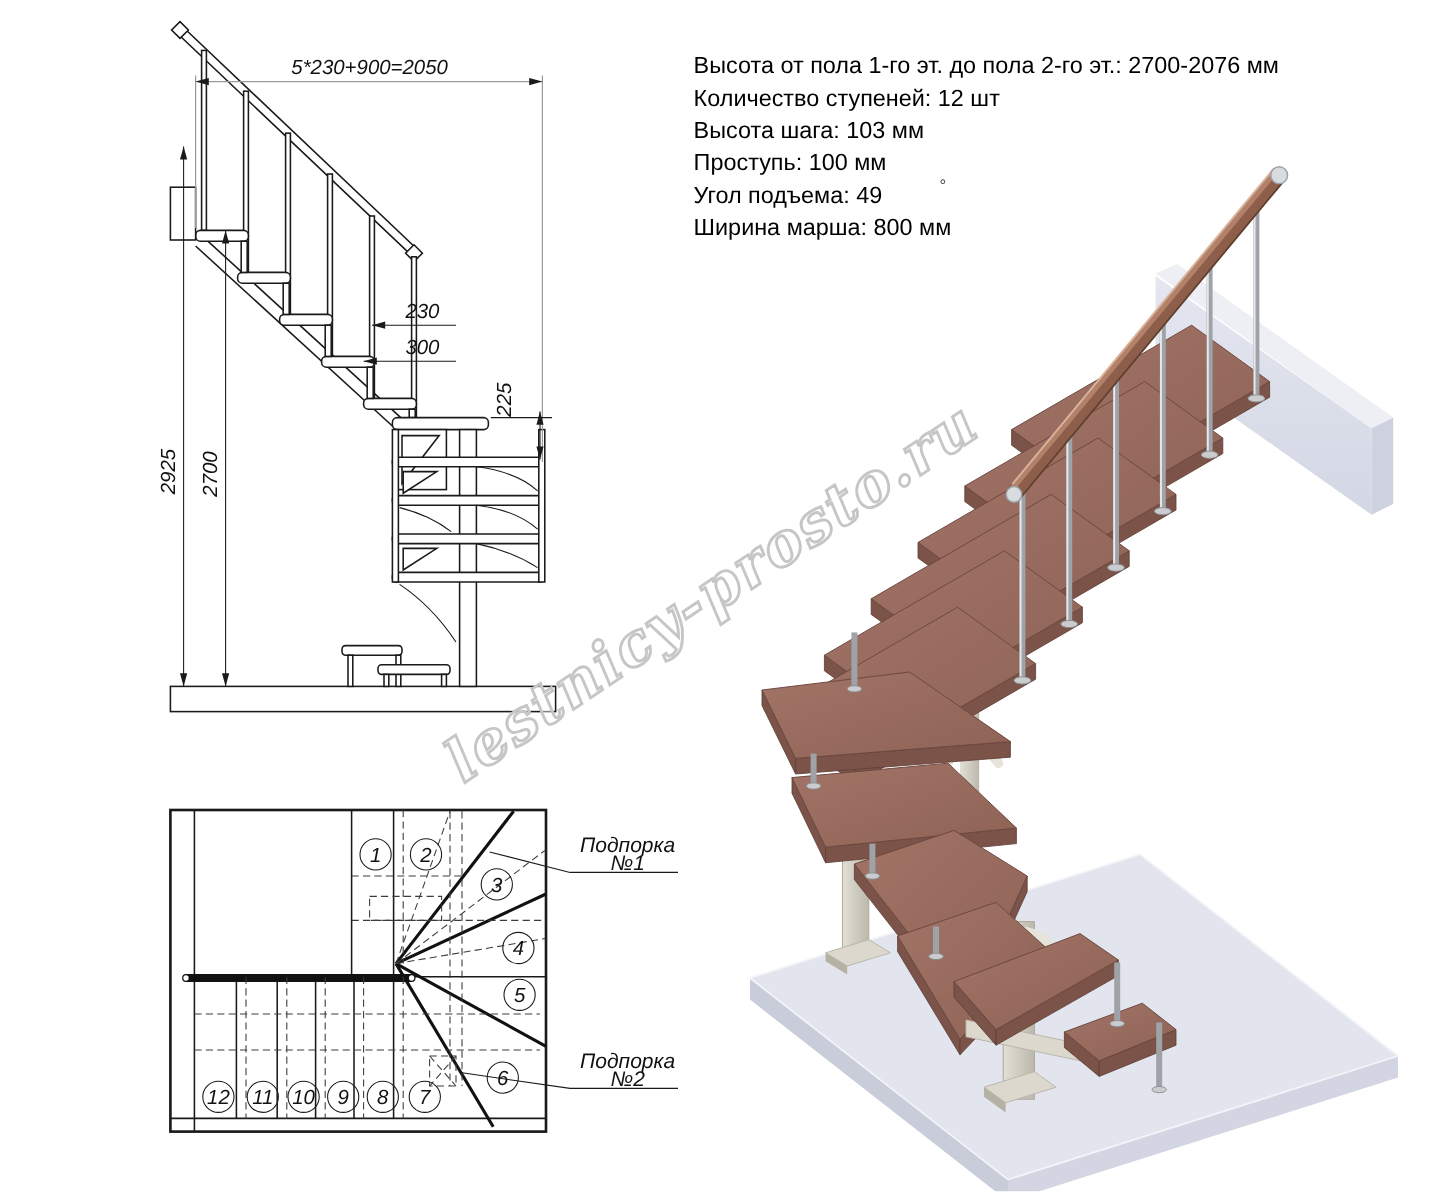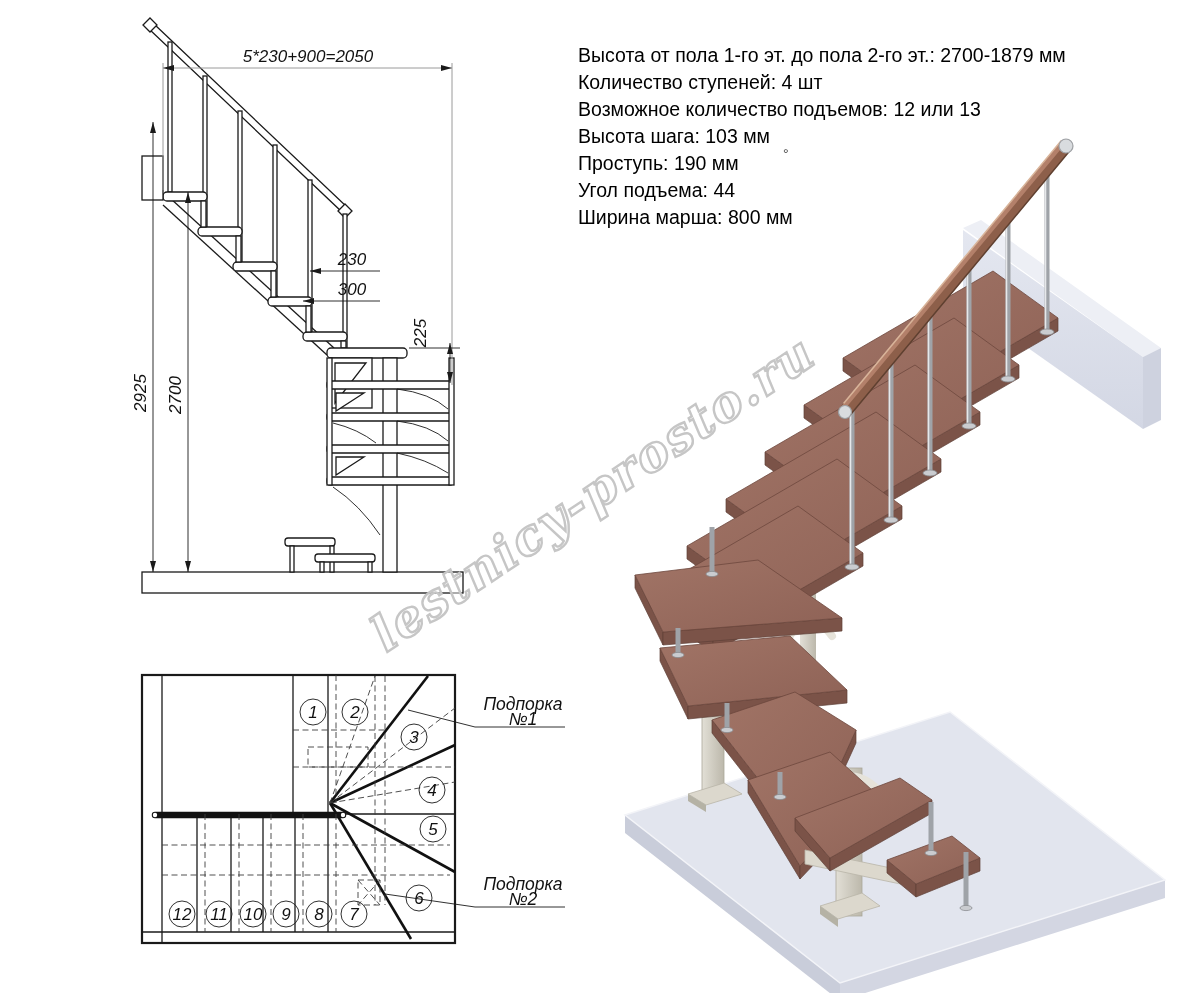--- a/index.html
+++ b/index.html
@@ -237,26 +237,25 @@
     </g>
     <g>
       <line class="lnthin" x1="250" y1="224" x2="340" y2="237"></line>
       <line class="lnthin" x1="340" y1="237" x2="430" y2="237"></line>
       <text class="lbl" x="388" y="220" text-anchor="middle">Подпорка</text>
       <text class="lbl" x="388" y="235" text-anchor="middle">№2</text>
     </g>
   </svg>
 
   <div class="specs">
-    <div>Высота от пола 1-го эт. до пола 2-го эт.: 2700-1879 мм</div>
-    <div>Количество ступеней: 4 шт</div>
-    <div>Возможное количество подъемов: 12 или 13</div>
+    <div>Высота от пола 1-го эт. до пола 2-го эт.: 2700-2076 мм</div>
+    <div>Количество ступеней: 12 шт</div>
     <div>Высота шага: 103 мм</div>
-    <div>Проступь: 190 мм</div>
-    <div>Угол подъема: 44</div>
+    <div>Проступь: 100 мм</div>
+    <div>Угол подъема: 49</div>
     <div>Ширина марша: 800 мм</div>
   </div>
   <span class="stray-degree">°</span>
 
   <svg style="left:600px;top:120px;" width="591" height="873" viewBox="600 120 591 873">
     <defs>
       <linearGradient id="beamg" x1="0" y1="0" x2="0" y2="1">
         <stop offset="0" stop-color="#e4e7f0"></stop>
           <stop offset="1" stop-color="#d3d7e4"></stop>
       </linearGradient>

